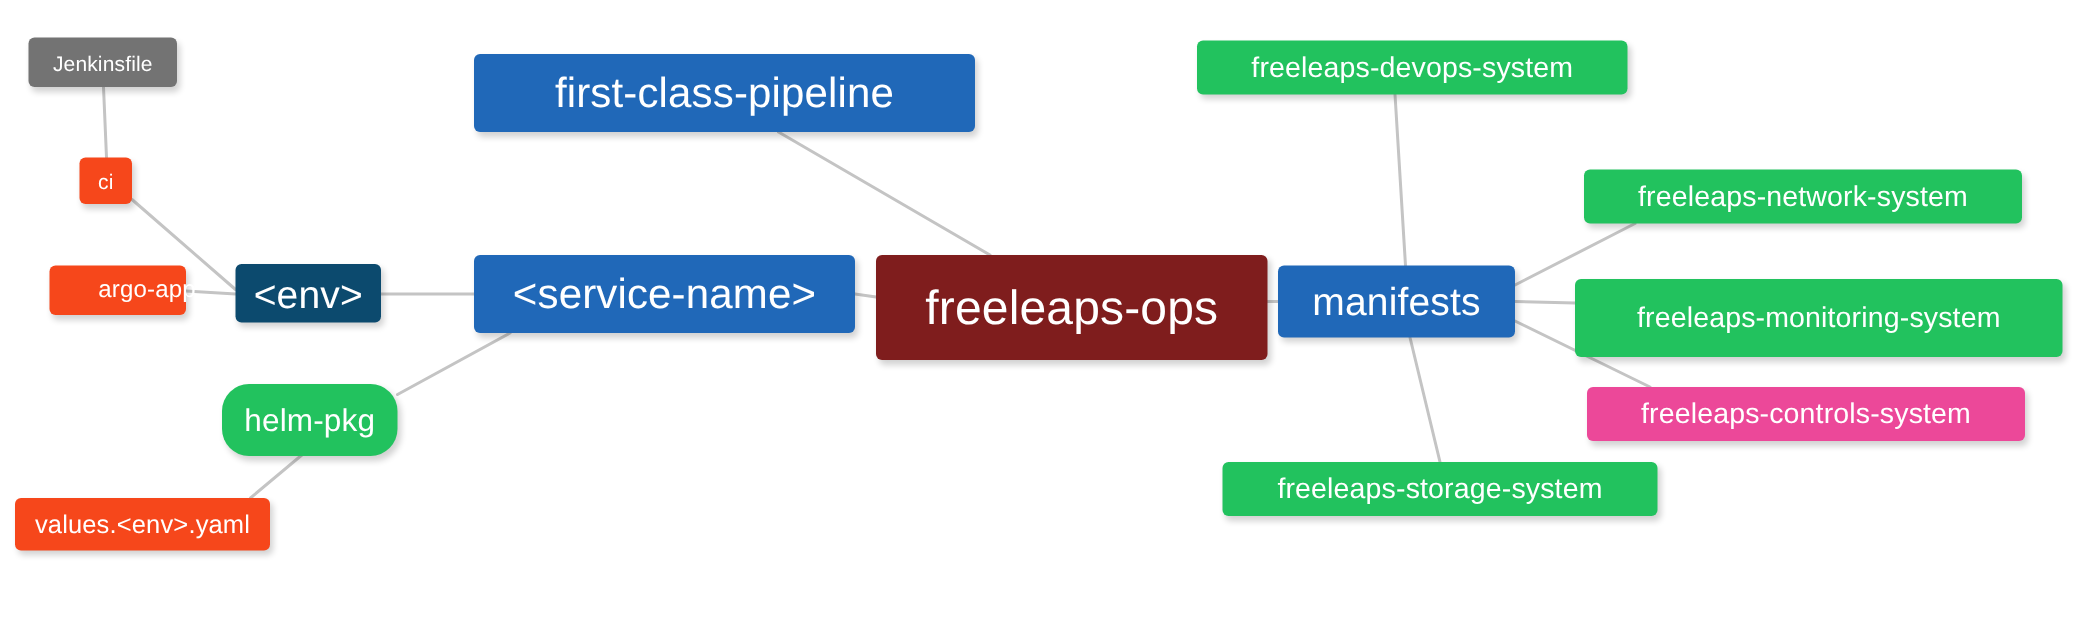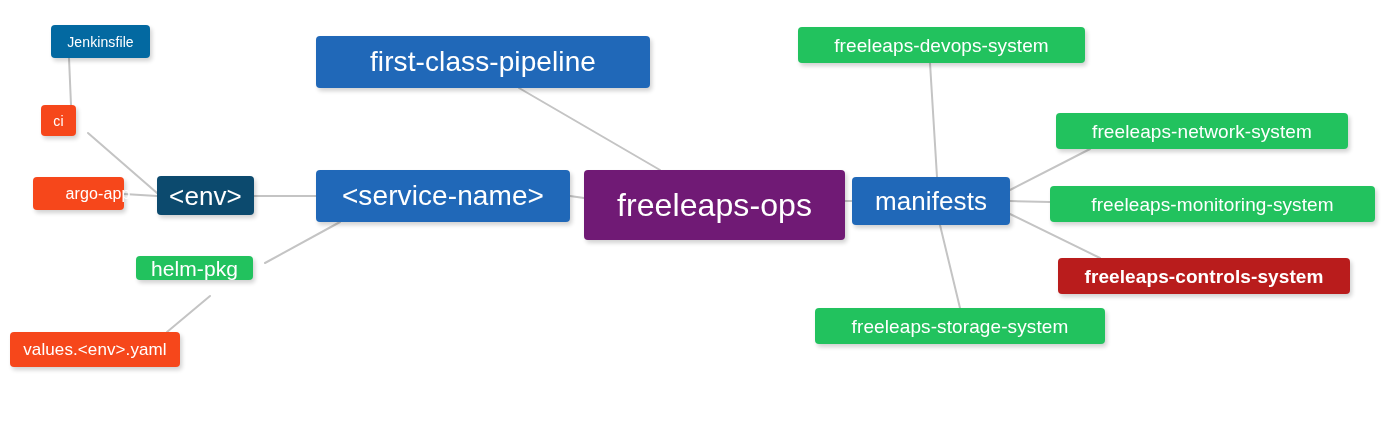--- a/index.html
+++ b/index.html
@@ -54,59 +54,59 @@
       <line x1="570" y1="196" x2="584" y2="198" stroke="#c4c4c4" stroke-width="2" stroke-linecap="round"></line>
       <line x1="519" y1="88" x2="660" y2="170" stroke="#c4c4c4" stroke-width="2" stroke-linecap="round"></line>
       <line x1="845" y1="201" x2="852" y2="201" stroke="#c4c4c4" stroke-width="2" stroke-linecap="round"></line>
       <line x1="937" y1="177" x2="930" y2="63" stroke="#c4c4c4" stroke-width="2" stroke-linecap="round"></line>
       <line x1="1010" y1="190" x2="1090" y2="149" stroke="#c4c4c4" stroke-width="2" stroke-linecap="round"></line>
       <line x1="1010" y1="201" x2="1050" y2="202" stroke="#c4c4c4" stroke-width="2" stroke-linecap="round"></line>
       <line x1="1010" y1="214" x2="1100" y2="258" stroke="#c4c4c4" stroke-width="2" stroke-linecap="round"></line>
       <line x1="940" y1="225" x2="960" y2="308" stroke="#c4c4c4" stroke-width="2" stroke-linecap="round"></line>
     </svg>
   <div id="node-layer">
-      <div class="node" style="left: 19px; top: 25px; width: 99px; height: 33px; background: #0369a1; font-size: 14px; color: rgb(255, 255, 255); margin-left: 32px;">
+      <div class="node" style="left: 19px; top: 25px; width: 99px; height: 33px; background: #737373; font-size: 14px; color: rgb(255, 255, 255);">
         <span class="node-label">Jenkinsfile</span>
       </div>
-      <div class="node" style="left: 41px; top: 105px; width: 35px; height: 31px; background: rgb(246, 71, 27); font-size: 14px; color: rgb(255, 255, 255);">
+      <div class="node" style="left: 53px; top: 105px; width: 35px; height: 31px; background: rgb(246, 71, 27); font-size: 14px; color: rgb(255, 255, 255);">
         <span class="node-label">ci</span>
       </div>
       <div class="node" style="left: 33px; top: 177px; width: 91px; height: 33px; background: rgb(246, 71, 27); font-size: 16px; color: rgb(255, 255, 255); padding-left: 39px;">
         <span class="node-label">argo-app</span>
       </div>
       <div class="node" style="left: 157px; top: 176px; width: 97px; height: 39px; background: #0c4a6e; font-size: 26px; color: rgb(255, 255, 255);">
         <span class="node-label">&lt;env&gt;</span>
       </div>
-      <div class="node" style="left: 136px; top: 256px; width: 117px; height: 24px; background: rgb(34, 194, 94); font-size: 21px; color: rgb(255, 255, 255);">
+      <div class="node" style="left: 148px; top: 256px; width: 117px; height: 48px; background: rgb(34, 194, 94); font-size: 21px; color: rgb(255, 255, 255); border-radius: 18px;">
         <span class="node-label">helm-pkg</span>
       </div>
       <div class="node" style="left: 10px; top: 332px; width: 170px; height: 35px; background: rgb(246, 71, 27); font-size: 17px; color: rgb(255, 255, 255); text-align: right;">
         <span class="node-label">values.&lt;env&gt;.yaml</span>
       </div>
       <div class="node" style="left: 316px; top: 36px; width: 334px; height: 52px; background: rgb(32, 104, 184); font-size: 28px; color: rgb(255, 255, 255);">
         <span class="node-label">first-class-pipeline</span>
       </div>
       <div class="node" style="left: 316px; top: 170px; width: 254px; height: 52px; background: rgb(32, 104, 184); font-size: 28px; color: rgb(255, 255, 255);">
         <span class="node-label">&lt;service-name&gt;</span>
       </div>
-      <div class="node" style="left: 584px; top: 170px; width: 261px; height: 70px; background: #701a75; font-size: 32px; color: rgb(255, 255, 255);">
+      <div class="node" style="left: 584px; top: 170px; width: 261px; height: 70px; background: #7f1d1d; font-size: 32px; color: rgb(255, 255, 255);">
         <span class="node-label">freeleaps-ops</span>
       </div>
       <div class="node" style="left: 852px; top: 177px; width: 158px; height: 48px; background: rgb(32, 104, 184); font-size: 26px; color: rgb(255, 255, 255);">
         <span class="node-label">manifests</span>
       </div>
       <div class="node" style="left: 798px; top: 27px; width: 287px; height: 36px; background: rgb(34, 194, 94); font-size: 19px; color: rgb(255, 255, 255);">
         <span class="node-label">freeleaps-devops-system</span>
       </div>
       <div class="node" style="left: 1056px; top: 113px; width: 292px; height: 36px; background: rgb(34, 194, 94); font-size: 19px; color: rgb(255, 255, 255);">
         <span class="node-label">freeleaps-network-system</span>
       </div>
-      <div class="node" style="left: 1050px; top: 186px; width: 325px; height: 36px; background: rgb(34, 194, 94); font-size: 19px; color: rgb(255, 255, 255); justify-content: center;">
+      <div class="node" style="left: 1050px; top: 186px; width: 325px; height: 52px; background: rgb(34, 194, 94); font-size: 19px; color: rgb(255, 255, 255); justify-content: center;">
         <span class="node-label">freeleaps-monitoring-system</span>
       </div>
-      <div class="node" style="left: 1058px; top: 258px; width: 292px; height: 36px; background: #b91c1c; font-size: 19px; color: rgb(255, 255, 255); font-weight: bold;">
+      <div class="node" style="left: 1058px; top: 258px; width: 292px; height: 36px; background: #ec4899; font-size: 19px; color: rgb(255, 255, 255);">
         <span class="node-label">freeleaps-controls-system</span>
       </div>
       <div class="node" style="left: 815px; top: 308px; width: 290px; height: 36px; background: rgb(34, 194, 94); font-size: 19px; color: rgb(255, 255, 255); align-items: center;">
         <span class="node-label">freeleaps-storage-system</span>
       </div>
     </div>
 </div>
 
 </body></html>

